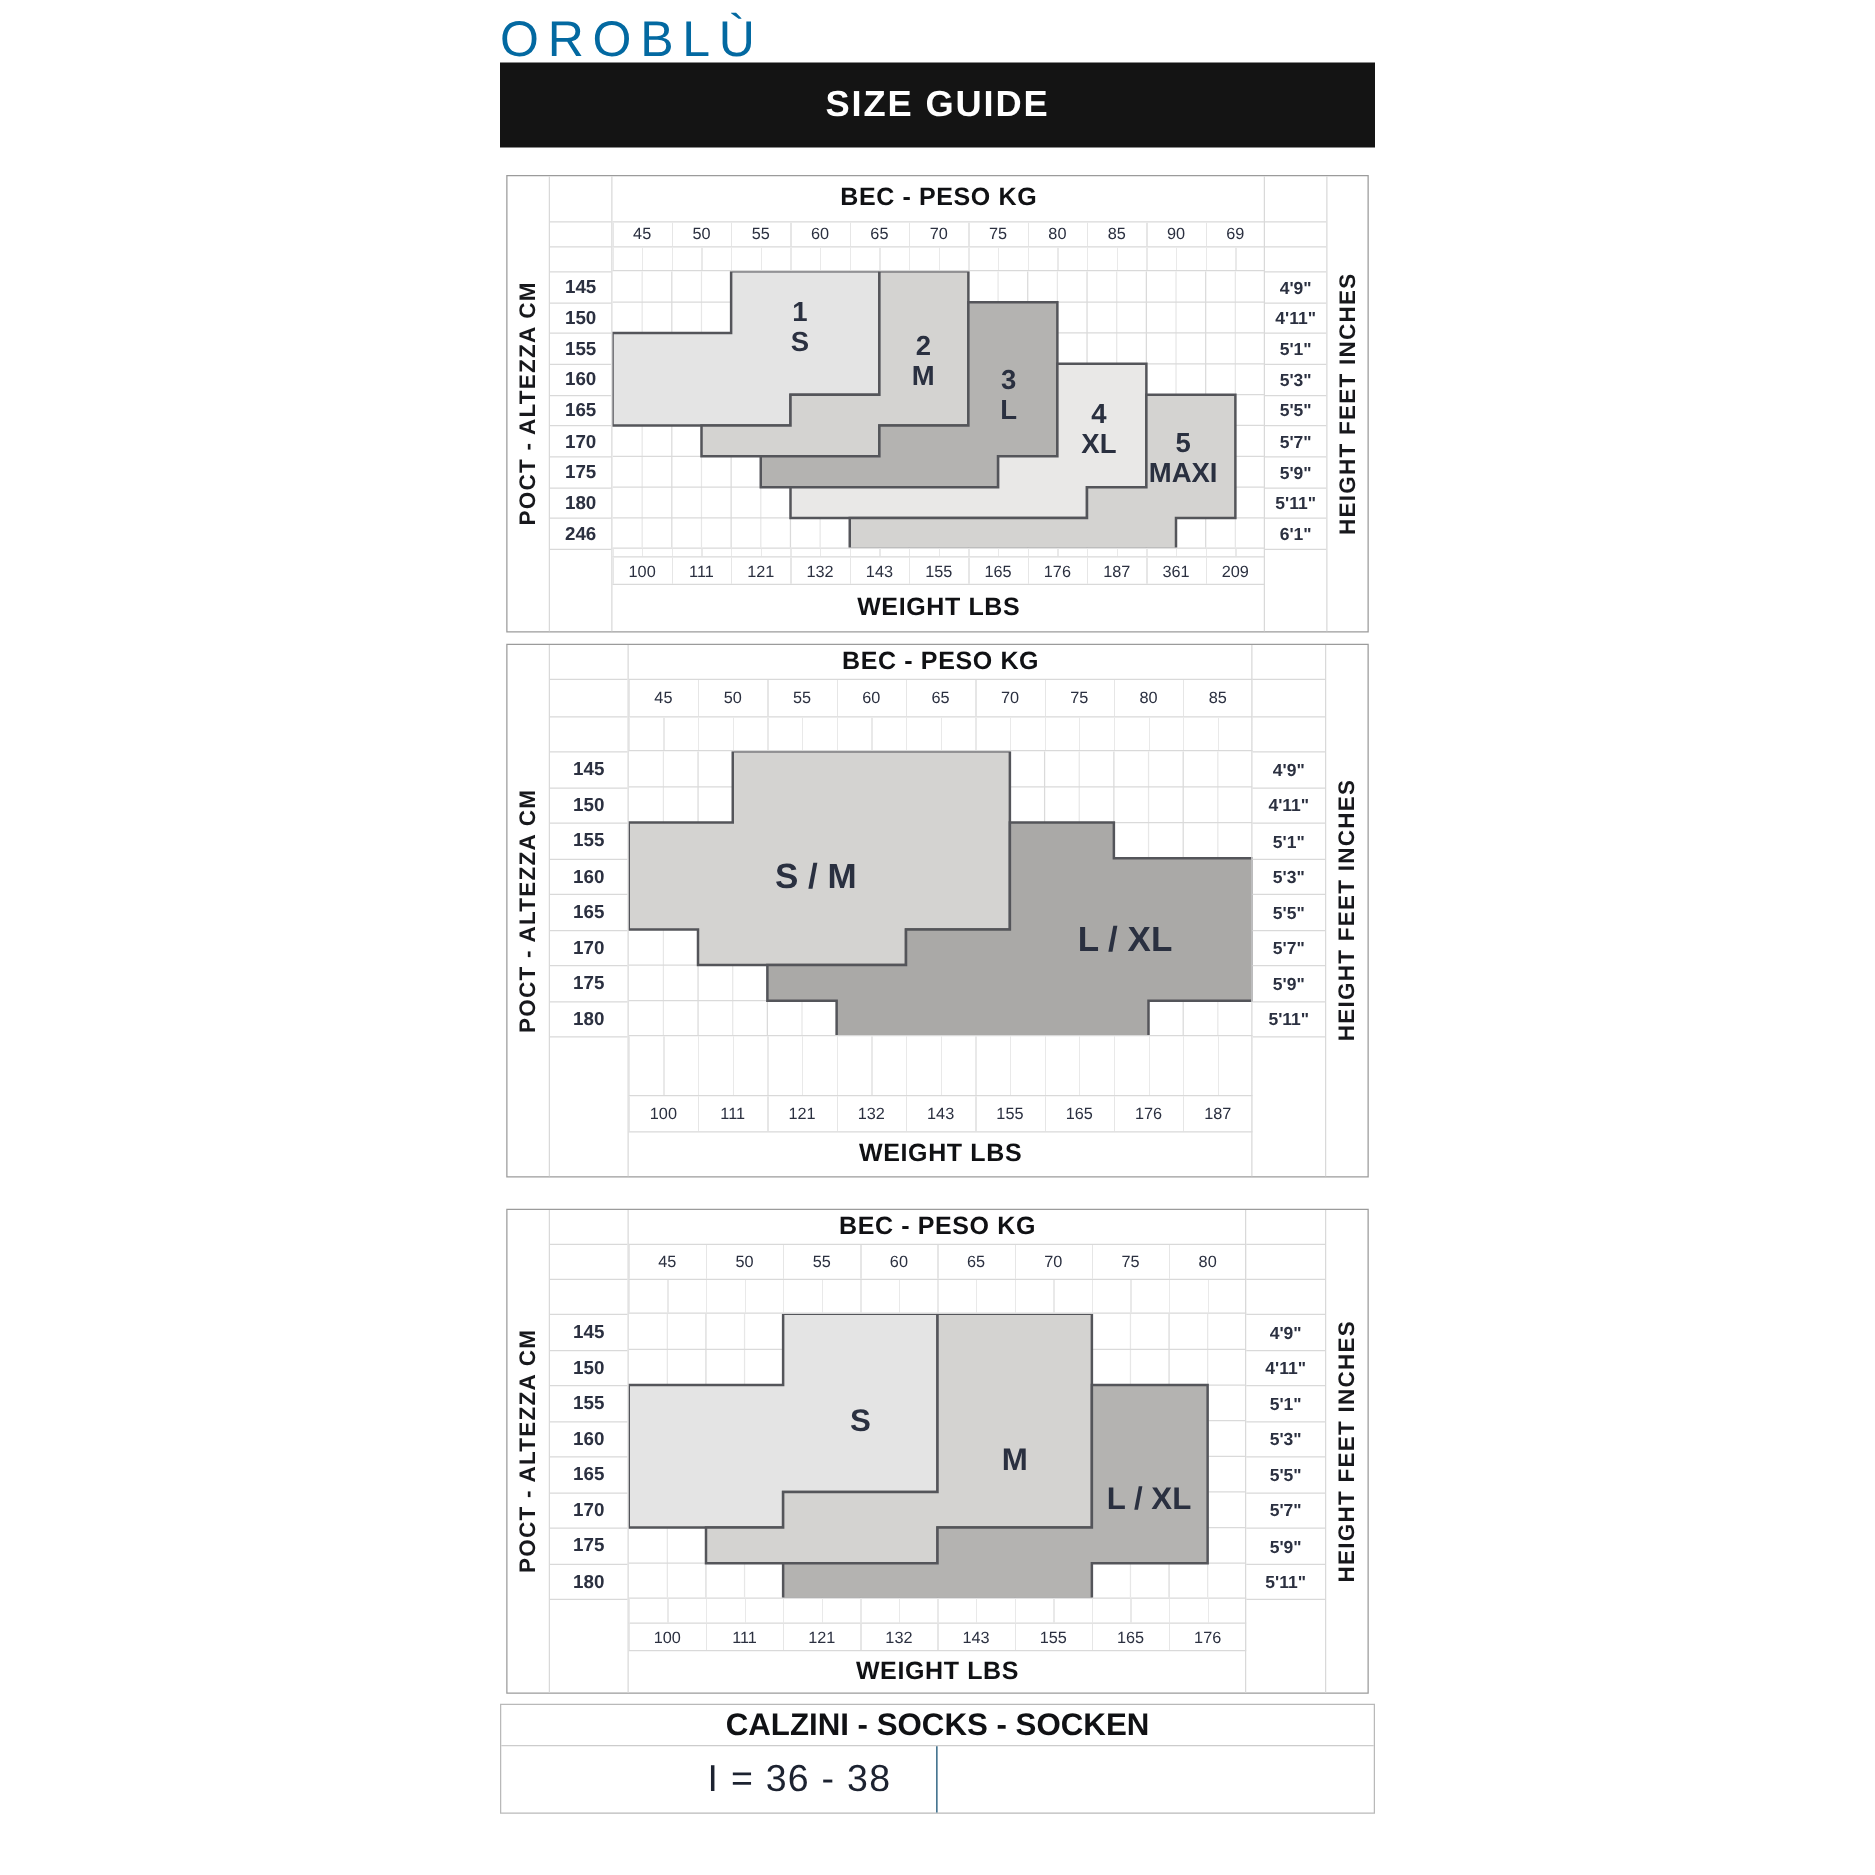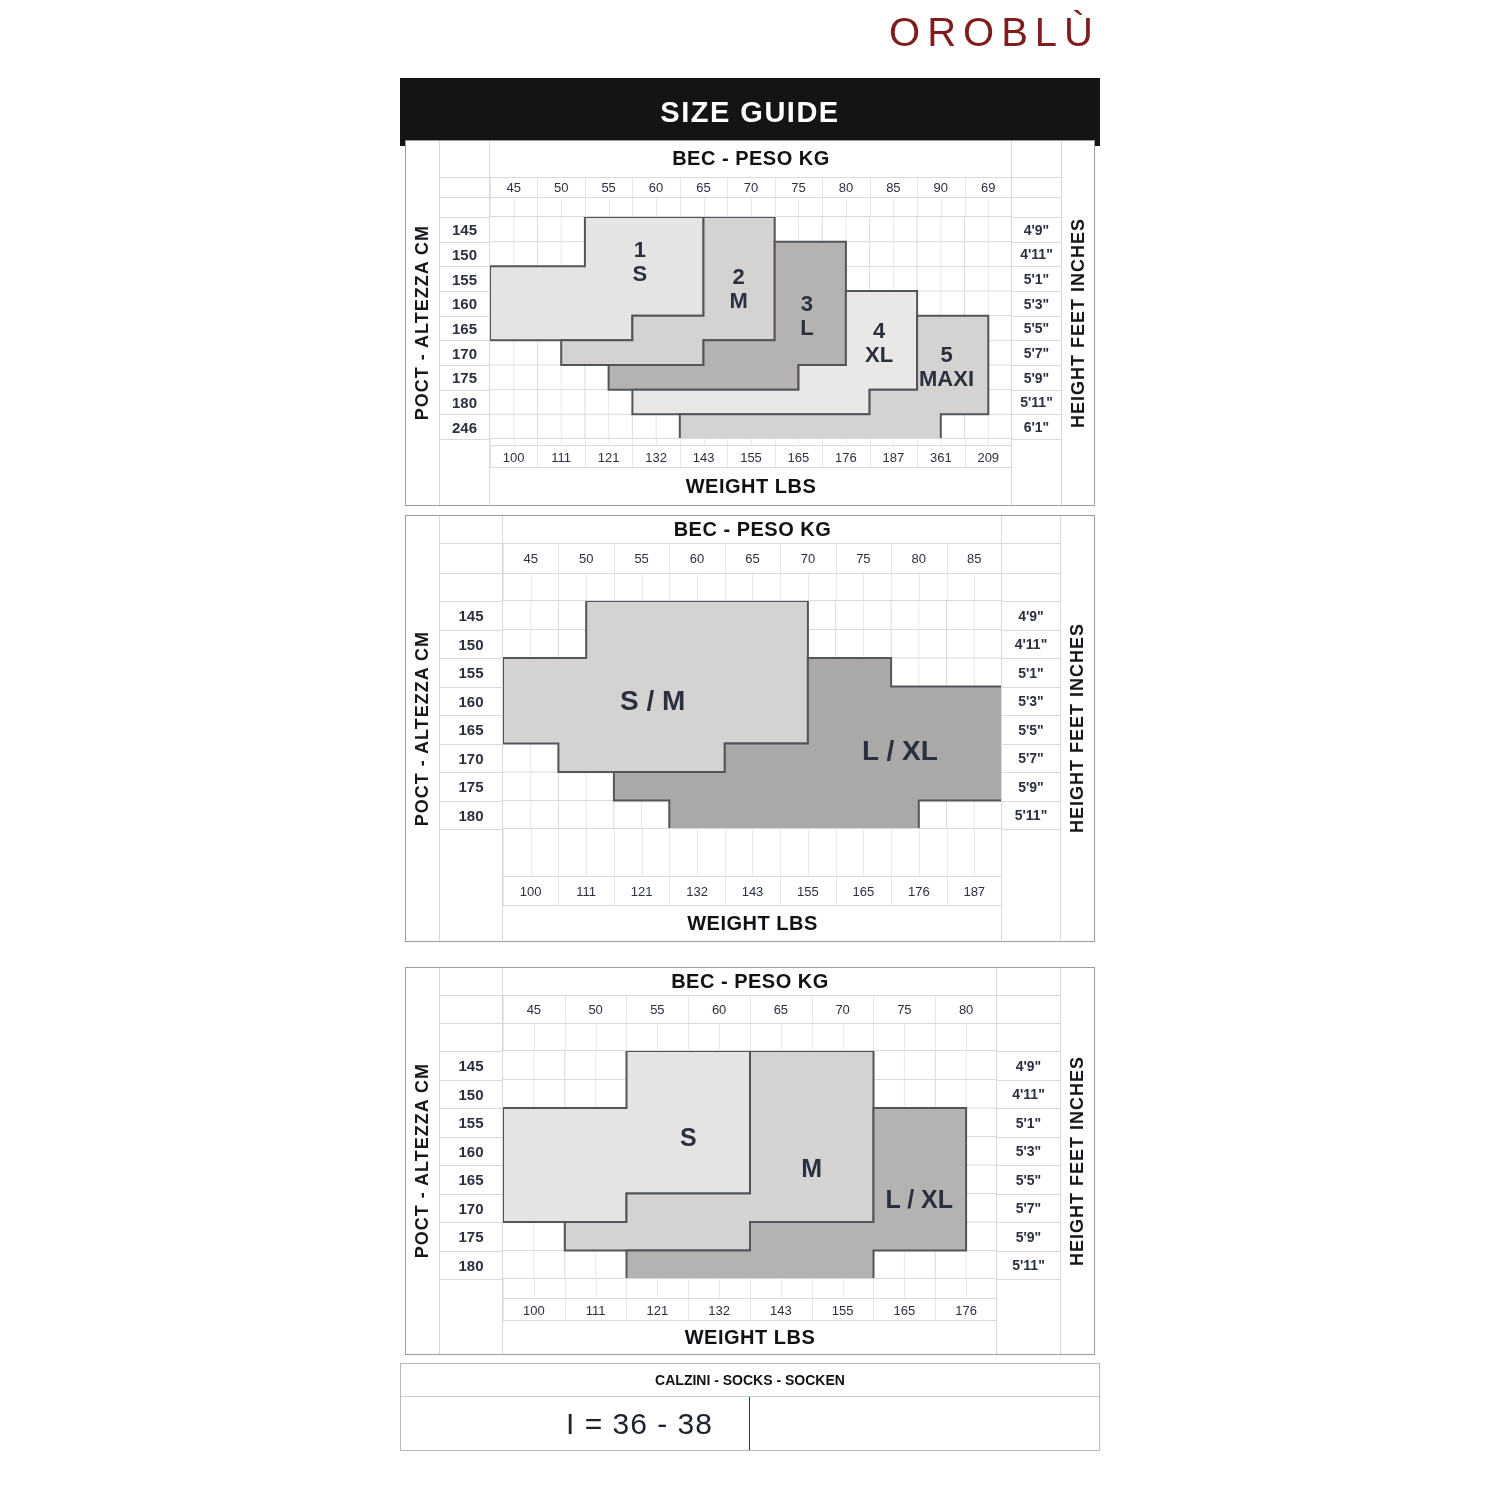--- a/index.html
+++ b/index.html
@@ -1,23 +1,23 @@
 <!DOCTYPE html>
 <html><head>
 <meta charset="utf-8">
 <style>
   html,body{margin:0;padding:0;background:#ffffff;}
   #canvas{position:relative;width:1500px;height:1500px;background:#ffffff;overflow:hidden;
           font-family:"Liberation Sans","DejaVu Sans",sans-serif;}
   .content{position:absolute;left:400px;width:700px;}
 
   
-  #logo{top:6px;height:52px;display:flex;align-items:center;justify-content:flex-end;
-        font-size:40px;letter-spacing:7px;color:#7f1d1d;font-weight:400;}
-  #banner{top:78px;height:68px;background:#141414;display:flex;align-items:center;justify-content:center;}
+  #logo{top:6px;height:52px;display:flex;align-items:center;justify-content:flex-start;
+        font-size:40px;letter-spacing:7px;color:#0369a1;font-weight:400;}
+  #banner{top:50px;height:68px;background:#141414;display:flex;align-items:center;justify-content:center;}
   #banner span{color:#ffffff;font-size:29px;font-weight:600;letter-spacing:1.5px;}
 
   
   .chart{position:absolute;left:405px;width:690px;border:1px solid #9b9b9b;background:#fff;
          box-sizing:border-box;display:flex;flex-direction:row;}
   .vstrip{width:34px;flex:0 0 auto;display:flex;align-items:center;justify-content:center;
           border-right:1px solid #d9d9d9;box-sizing:border-box;}
   .vstrip.right{border-right:none;border-left:1px solid #d9d9d9;}
   .vstrip span{writing-mode:vertical-rl;transform:rotate(180deg);font-weight:700;font-size:18px;
                color:#17181c;letter-spacing:1px;white-space:nowrap;}
@@ -34,21 +34,21 @@
   .prow.title{display:flex;align-items:center;justify-content:center;font-weight:700;
               font-size:20px;color:#101114;letter-spacing:0.5px;}
   .prow.weight{border-bottom:none;}
   .tick{position:absolute;top:50%;transform:translate(-50%,-50%);font-weight:400;
         font-size:13px;color:#2b3040;white-space:nowrap;}
   svg.body{display:block;}
 
   
   #socks{top:1363px;border:1px solid #b9b9b9;box-sizing:border-box;background:#fff;}
   #socks .hd{height:33px;border-bottom:1px solid #cccccc;display:flex;align-items:center;
-             justify-content:center;font-weight:700;font-size:14px;color:#101114;box-sizing:border-box;}
+             justify-content:center;font-weight:700;font-size:25px;color:#101114;box-sizing:border-box;}
   #socks .bd{height:53px;display:flex;box-sizing:border-box;}
   #socks .bd .c1{width:50%;border-right:1px solid #0c4a6e;display:flex;align-items:center;
                  justify-content:flex-end;padding-right:36px;box-sizing:border-box;text-align:center;}
   #socks .bd .c2{width:50%;display:flex;align-items:center;justify-content:flex-start;
                  padding-left:40px;box-sizing:border-box;}
   #socks .bd span{font-size:30px;color:#1c2230;font-weight:400;letter-spacing:1px;}
 </style>
 </head>
 <body>
 

